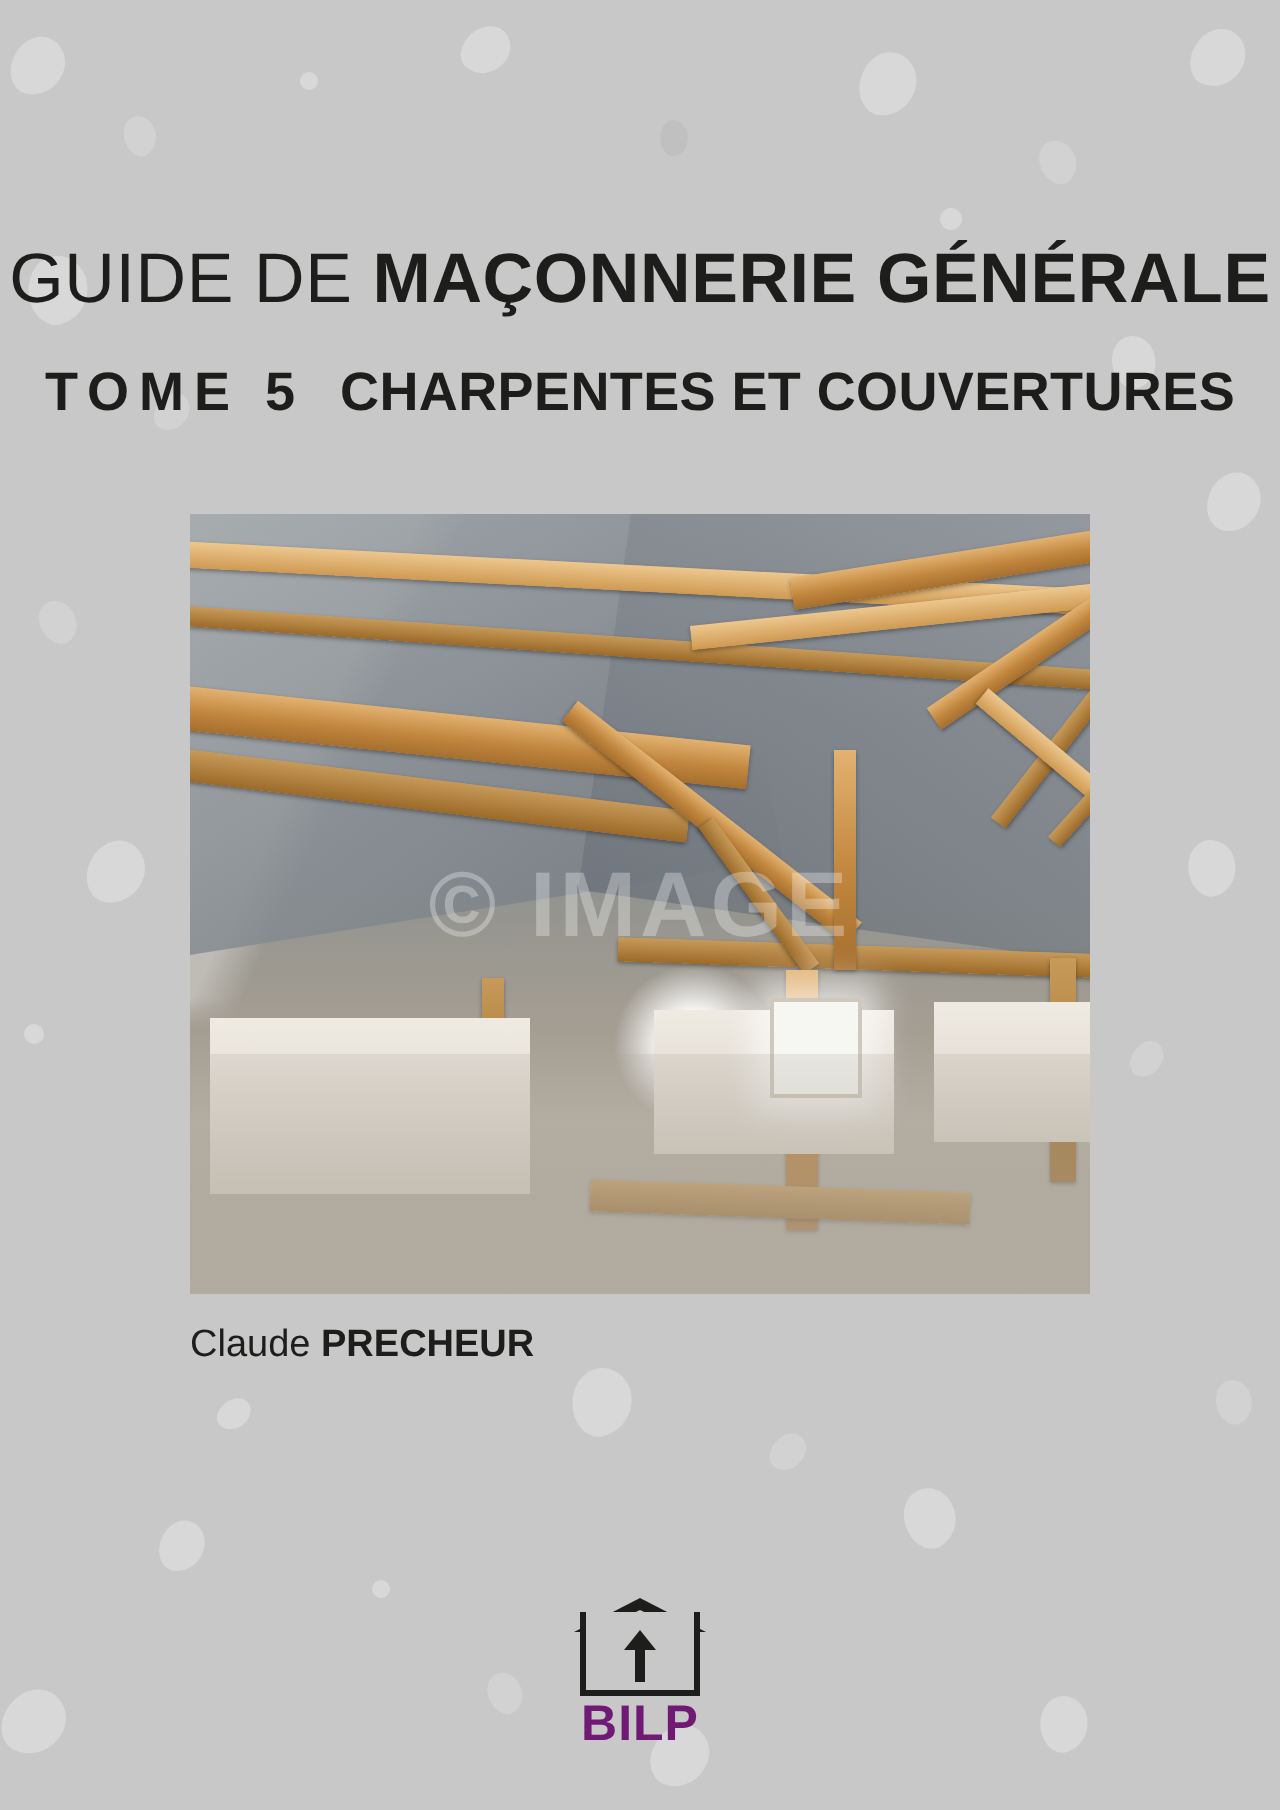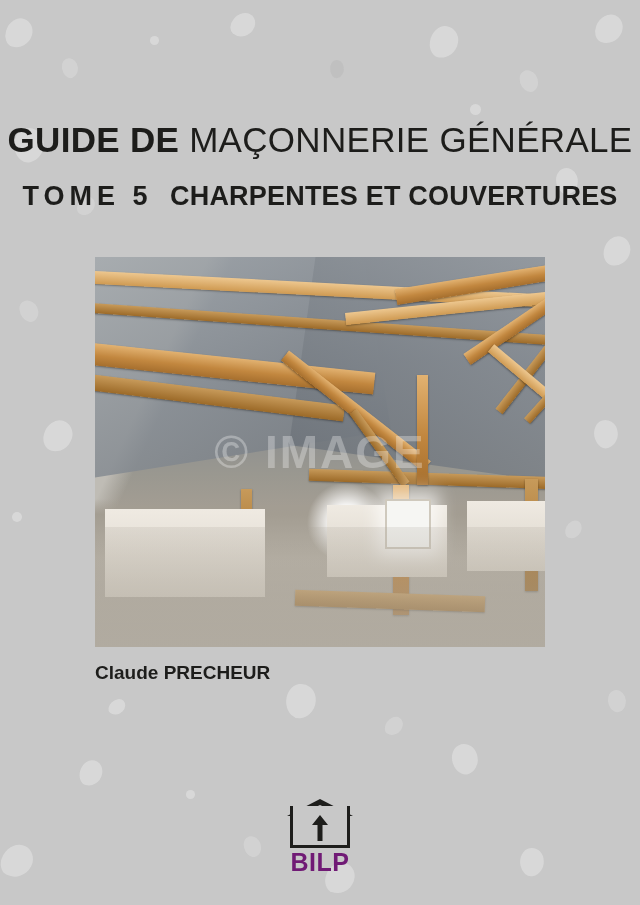--- a/index.html
+++ b/index.html
@@ -50,24 +50,24 @@
     white-space: nowrap;
     color: #1d1d1b;
   }
   .line1 {
     font-size: 35px;
     font-weight: bold;
     letter-spacing: .3px;
     line-height: 1;
   }
   .line1 .kicker {
-    font-weight: bold;
+    font-weight: normal;
   }
   .line1 .main {
-    font-weight: normal;
+    font-weight: bold;
   }
   .line2 {
     margin-top: 26px;
     font-size: 27px;
     font-weight: bold;
     line-height: 1;
   }
   .line2 .tome {
     letter-spacing: 5px;
     font-weight: bold;
@@ -156,21 +156,21 @@
   
   .author {
     position: absolute;
     left: 95px;
     top: 662px;
     font-size: 19px;
     font-weight: bold;
     color: #1d1d1b;
     white-space: nowrap;
   }
-  .author .first { font-weight: bold; }
+  .author .first { font-weight: normal; }
 
   
   .logo {
     position: absolute;
     left: 50%;
     transform: translateX(-50%);
     top: 806px;
     width: 86px;
     height: 70px;
   }

